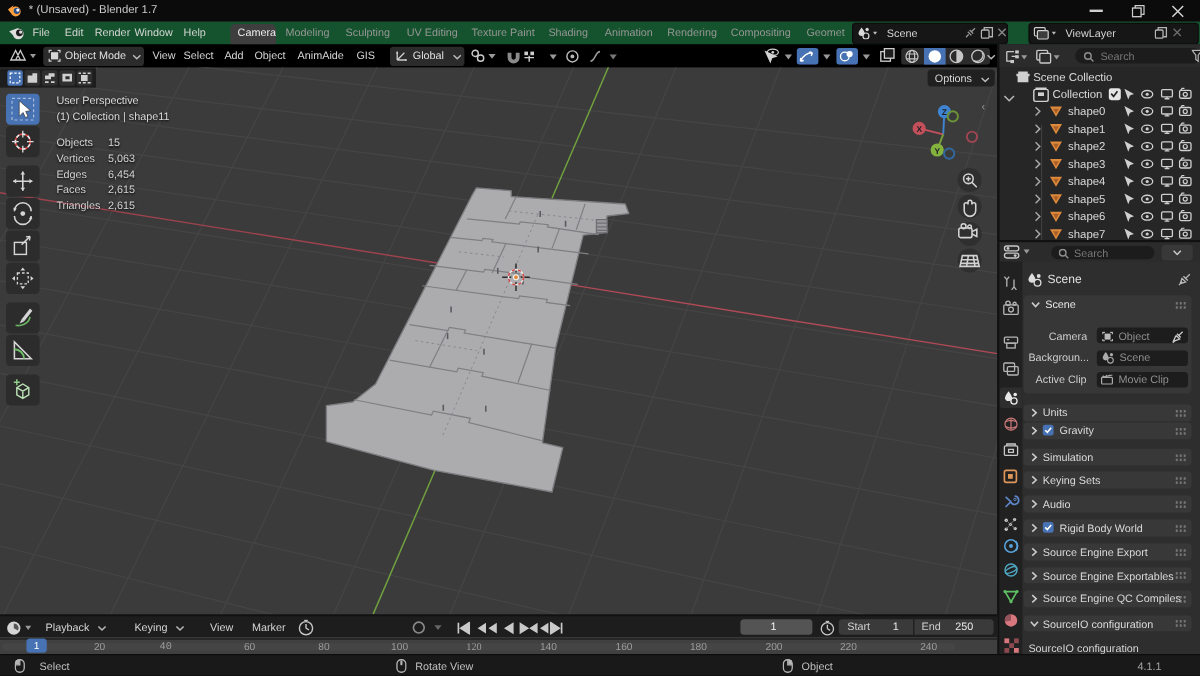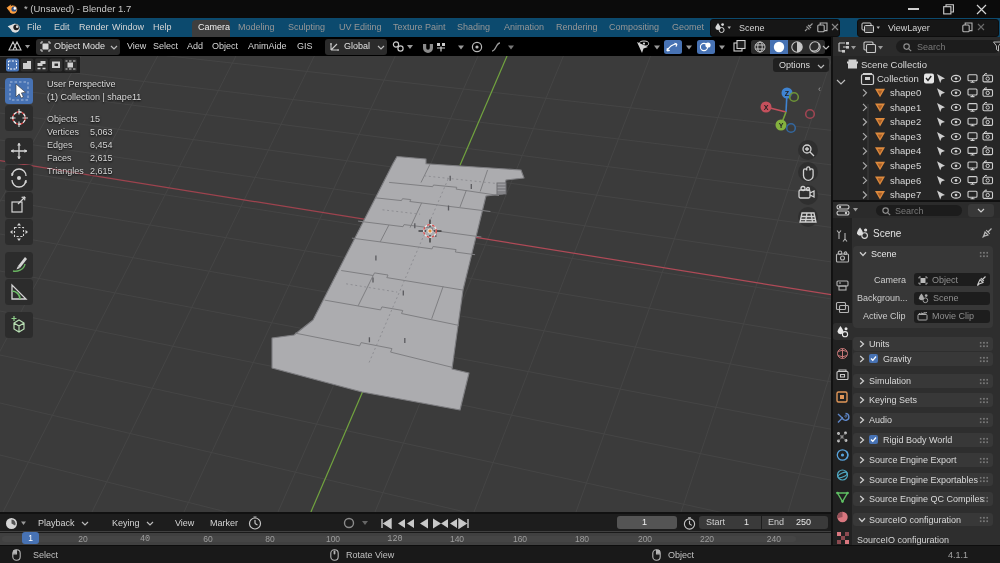--- a/index.html
+++ b/index.html
@@ -22,21 +22,21 @@
  <div class="abs" style="left:908px;top:8px;width:11px;height:1.5px;background:#cfcfcf"></div>
  <svg class="abs" style="left:943px;top:3.5px" width="11" height="11" viewBox="0 0 11 11">
   <rect x="0.7" y="2.7" width="7.2" height="7.2" fill="none" stroke="#cfcfcf" stroke-width="1.1"></rect>
   <path d="M3 2.7 V0.7 H10.4 V8 H8.2" fill="none" stroke="#cfcfcf" stroke-width="1.1"></path>
  </svg>
  <svg class="abs" style="left:976px;top:3.5px" width="11" height="11" viewBox="0 0 11 11">
   <path d="M1 1 L10 10 M10 1 L1 10" stroke="#d5d5d5" stroke-width="1.2"></path>
  </svg>
 </div>
 
-<div class="abs" style="left:0;top:18px;width:1000px;height:19px;background:#0c4a6e;border-bottom:1px solid #111;">
+<div class="abs" style="left:0;top:18px;width:1000px;height:19px;background:#14532d;border-bottom:1px solid #111;">
  <svg class="abs" style="left:7px;top:3px" width="15" height="13" viewBox="0 0 22 18">
   <path d="M1 7 L12 3 L6 12 Z" fill="#dedede"></path>
   <circle cx="12" cy="10" r="6.6" fill="#dedede"></circle>
   <circle cx="13.5" cy="8.8" r="4.2" fill="#1d1d1d"></circle>
   <circle cx="15" cy="7.8" r="2" fill="#dedede"></circle>
  </svg>
  <div class="abs txt sm" style="left:27px;top:4px">File</div>
  <div class="abs txt sm" style="left:54px;top:4px">Edit</div>
  <div class="abs txt sm" style="left:79px;top:4px">Render</div>
  <div class="abs txt sm" style="left:112px;top:4px">Window</div>
@@ -793,25 +793,25 @@
  <div class="abs" style="left:699px;top:1.5px;width:62px;height:13.5px;background:#3a3a3a;border-radius:3px 0 0 3px;"></div>
  <div class="abs" style="left:762px;top:1.5px;width:66px;height:13.5px;background:#3a3a3a;border-radius:0 3px 3px 0;"></div>
  <div class="abs txt sm" style="left:706px;top:3px;color:#cfcfcf">Start</div>
  <div class="abs txt sm" style="left:744px;top:3px;color:#e8e8e8">1</div>
  <div class="abs txt sm" style="left:768px;top:3px;color:#cfcfcf">End</div>
  <div class="abs txt sm" style="left:796px;top:3px;color:#e8e8e8">250</div>
 
  <div class="abs" style="left:2px;top:21.5px;width:794px;height:6px;background:#454545;border-radius:3.5px;"></div>
  <div class="abs" style="left:0;top:17.5px;width:831px;height:1px;background:#1a1a1a;"></div>
 <div class="abs" style="left:71px;top:19.5px;width:24px;text-align:center;color:#9d9d9d;font-size:8.5px;font-family:'Liberation Sans',sans-serif;">20</div>
-<div class="abs" style="left:133px;top:19.5px;width:24px;text-align:center;color:#9d9d9d;font-size:8.5px;font-family:Liberation Mono, monospace;">40</div>
+<div class="abs" style="left:133px;top:19.5px;width:24px;text-align:left;color:#9d9d9d;font-size:8.5px;font-family:Liberation Mono, monospace;">40</div>
 <div class="abs" style="left:196px;top:19.5px;width:24px;text-align:center;color:#9d9d9d;font-size:8.5px;font-family:'Liberation Sans',sans-serif;">60</div>
 <div class="abs" style="left:258px;top:19.5px;width:24px;text-align:center;color:#9d9d9d;font-size:8.5px;font-family:'Liberation Sans',sans-serif;">80</div>
 <div class="abs" style="left:321px;top:19.5px;width:24px;text-align:center;color:#9d9d9d;font-size:8.5px;font-family:'Liberation Sans',sans-serif;">100</div>
-<div class="abs" style="left:383px;top:19.5px;width:24px;text-align:center;color:#9d9d9d;font-size:8.5px;font-family:Liberation Mono, monospace;">120</div>
+<div class="abs" style="left:383px;top:19.5px;width:24px;text-align:center;color:#9d9d9d;font-size:8.5px;font-family:Liberation Serif, serif;">120</div>
 <div class="abs" style="left:445px;top:19.5px;width:24px;text-align:center;color:#9d9d9d;font-size:8.5px;font-family:'Liberation Sans',sans-serif;">140</div>
 <div class="abs" style="left:508px;top:19.5px;width:24px;text-align:center;color:#9d9d9d;font-size:8.5px;font-family:'Liberation Sans',sans-serif;">160</div>
 <div class="abs" style="left:570px;top:19.5px;width:24px;text-align:center;color:#9d9d9d;font-size:8.5px;font-family:'Liberation Sans',sans-serif;">180</div>
 <div class="abs" style="left:633px;top:19.5px;width:24px;text-align:center;color:#9d9d9d;font-size:8.5px;font-family:'Liberation Sans',sans-serif;">200</div>
 <div class="abs" style="left:695px;top:19.5px;width:24px;text-align:center;color:#9d9d9d;font-size:8.5px;font-family:'Liberation Sans',sans-serif;">220</div>
 <div class="abs" style="left:757px;top:19.5px;width:24px;text-align:right;color:#9d9d9d;font-size:8.5px;font-family:'Liberation Sans',sans-serif;">240</div>
  <div class="abs" style="left:22px;top:17.5px;width:17px;height:12px;background:#4772b3;border-radius:3px;text-align:center;color:#fff;font-size:8.5px;line-height:12px;">1</div>
 </div>
 
 <div class="abs" style="left:0;top:545px;width:1000px;height:18px;background:#191919;border-top:1px solid #0d0d0d;">

